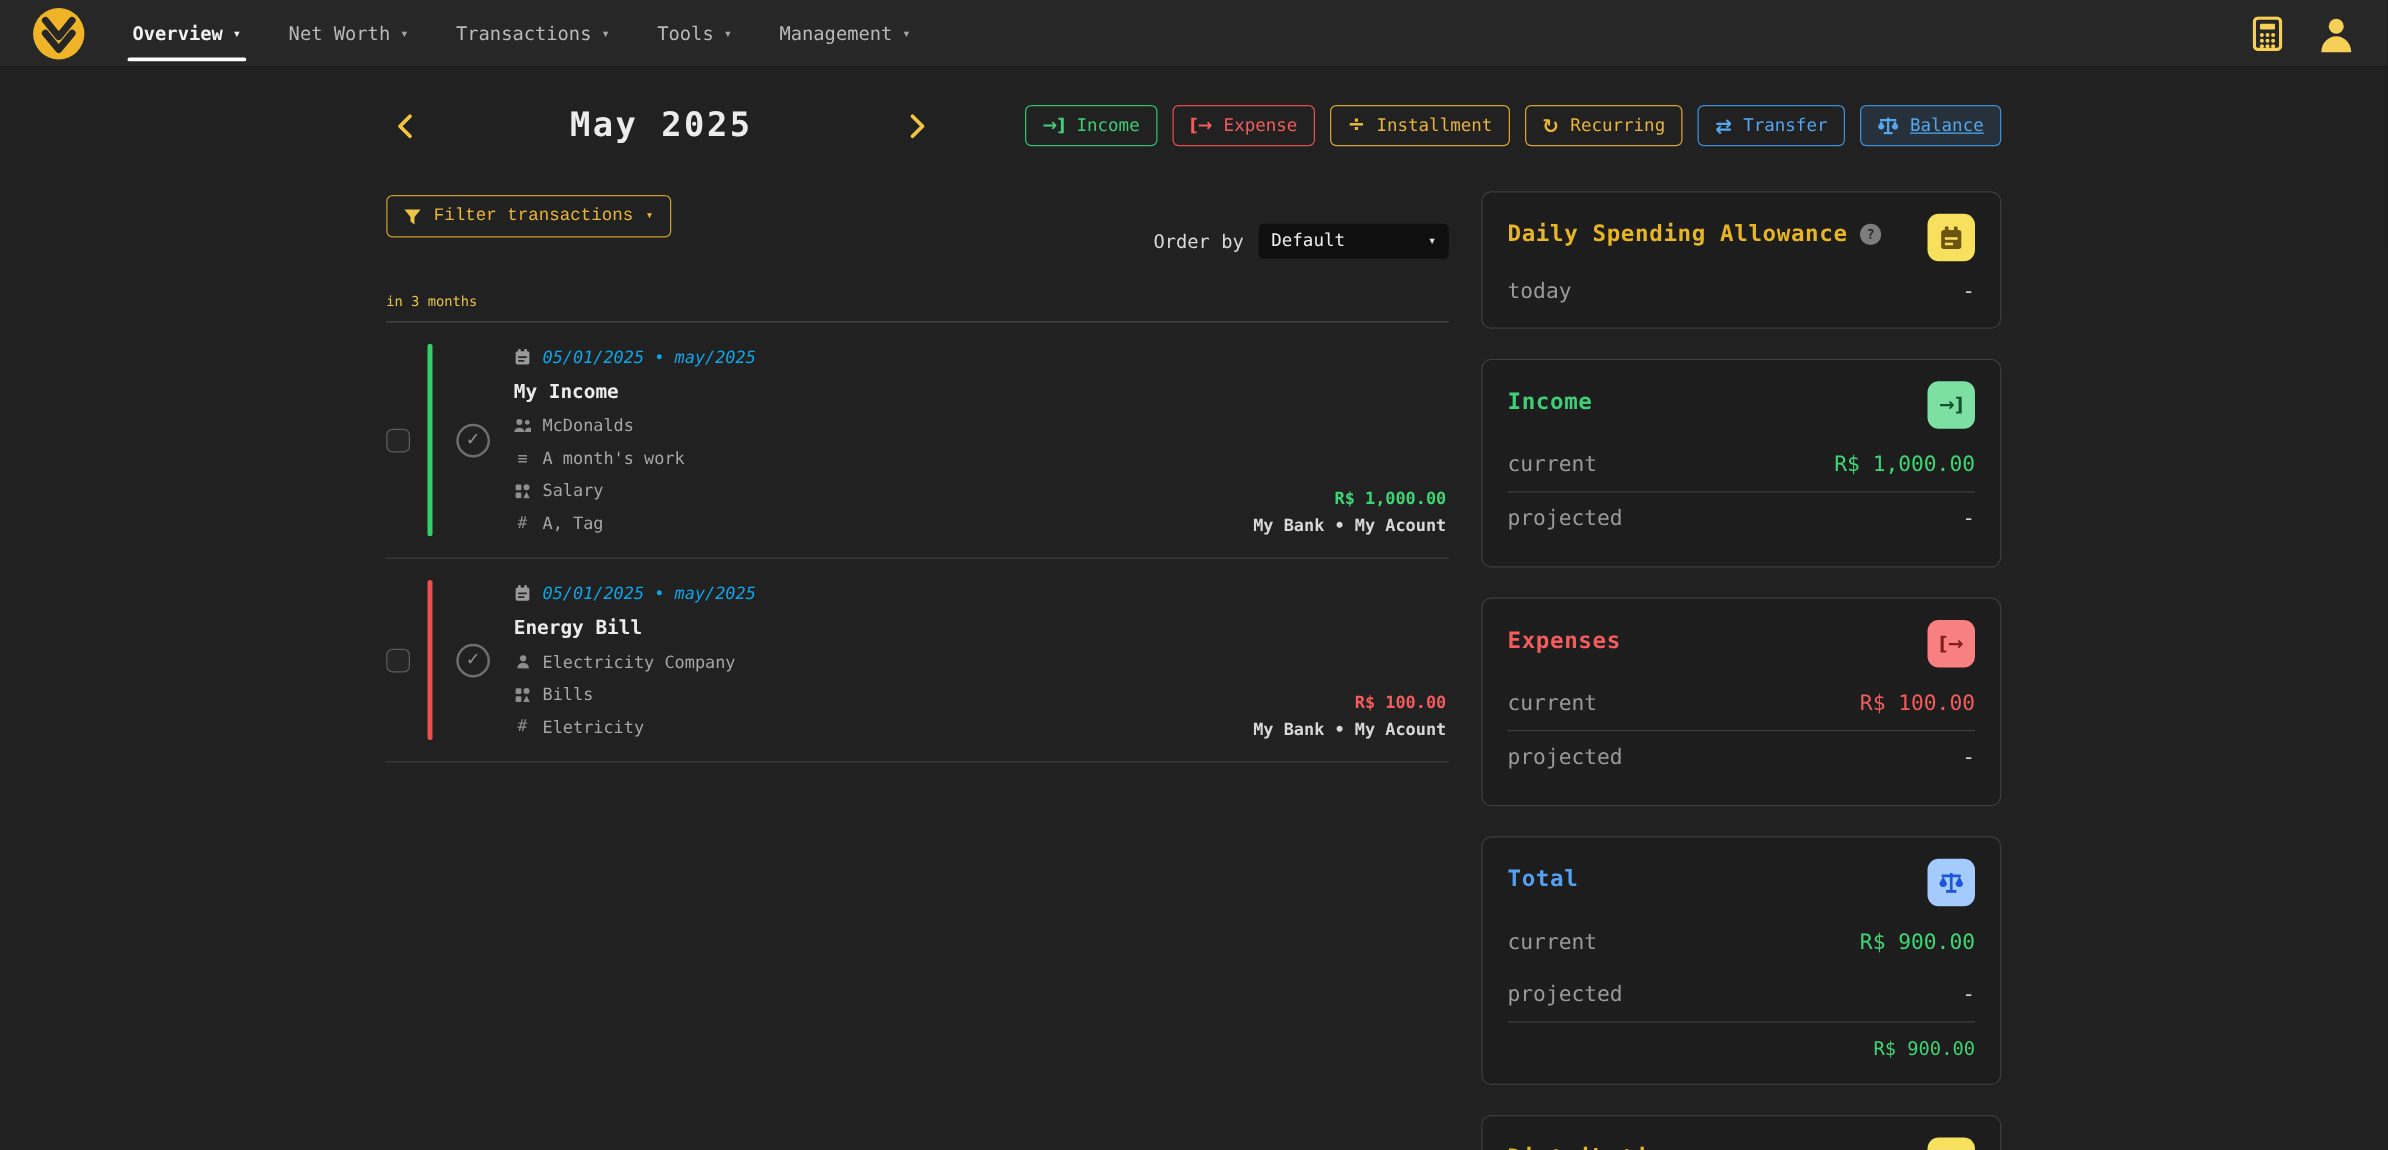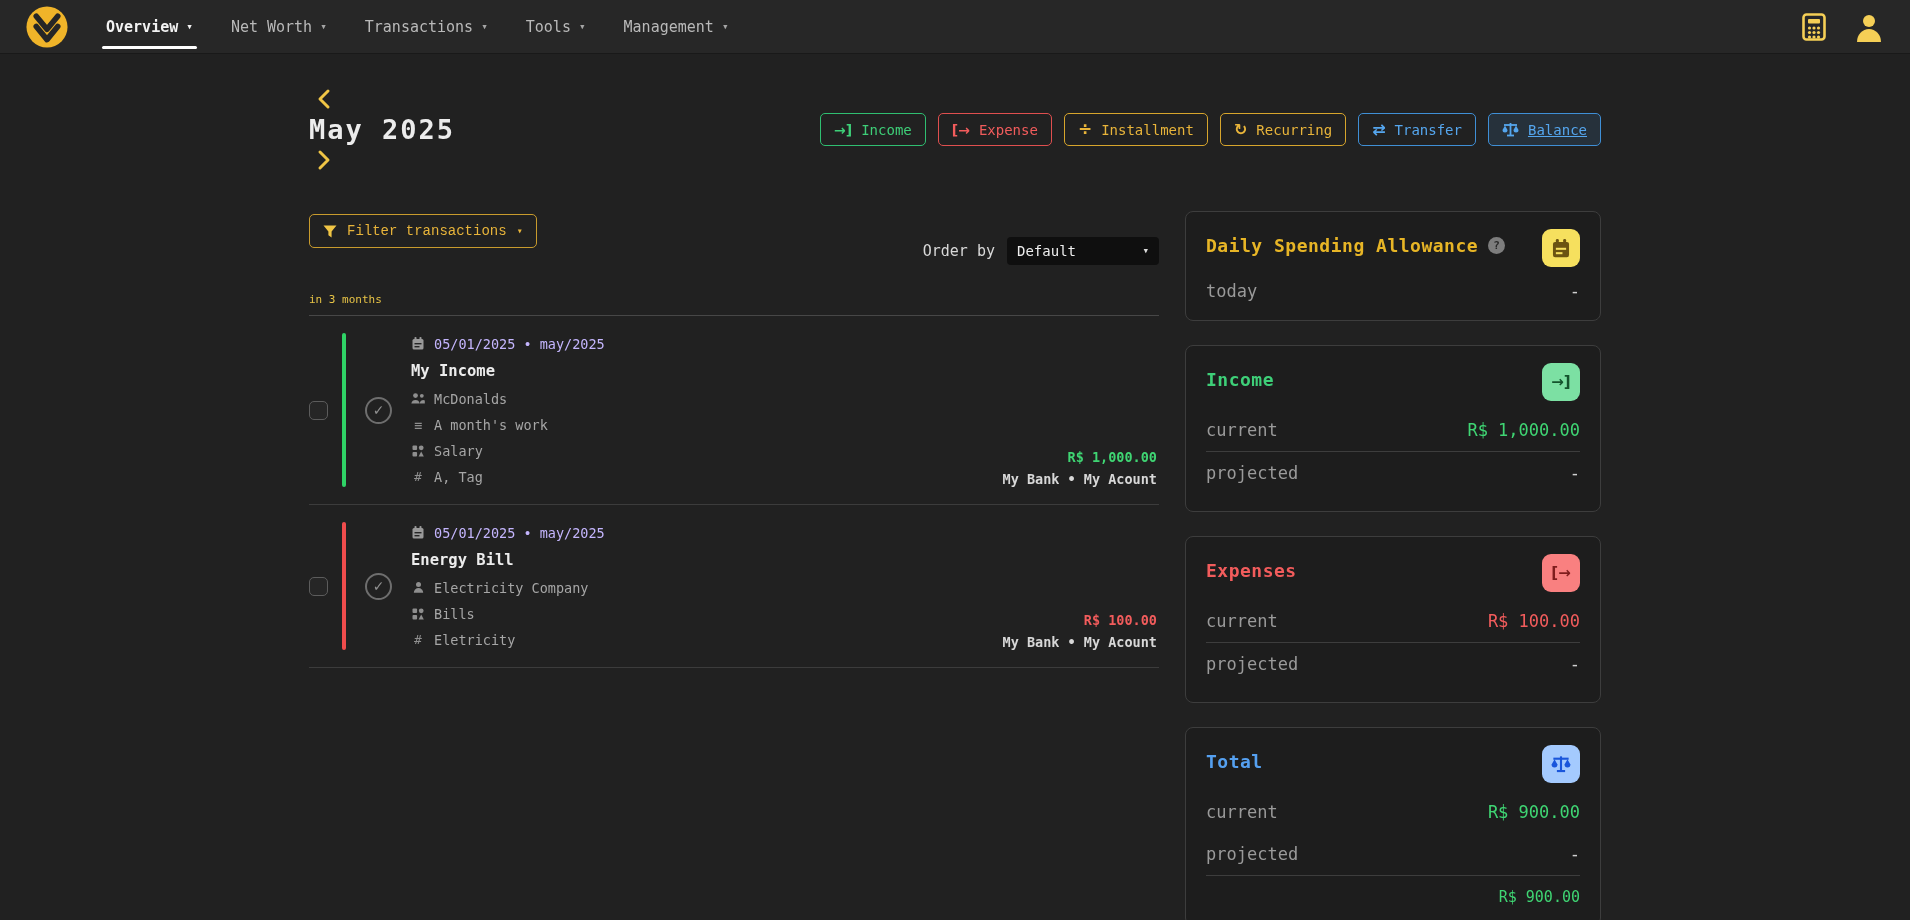--- a/index.html
+++ b/index.html
@@ -25,21 +25,21 @@
   .nav-item.active .caret { color:#f2f2f2; }
   .nav-item.active::after {
     content:""; position:absolute; left:-4px; right:-4px; bottom:4px;
     height:3px; background:#ffffff; border-radius:2px;
   }
   .nav-right { margin-left:auto; display:flex; align-items:center; gap:28px; }
   .nav-icon-btn { background:none; border:none; cursor:pointer; display:flex; align-items:center; }
   
   .container { width:1292px; margin:0 auto; }
   .header-row { margin-top:30px; display:flex; align-items:center; justify-content:space-between; }
-  .month-nav { display:flex; align-items:flex-start; justify-content:space-between; width:440px;flex-direction:column; }
+  .month-nav { display:flex; align-items:center; justify-content:space-between; width:440px; }
   .month-title { font-size:27px; font-weight:bold; color:#ececec; letter-spacing:2px; }
   .nav-arrow { background:none; border:none; cursor:pointer; padding:4px 8px; display:flex; }
   .action-buttons { display:flex; gap:12px; }
   .abtn {
     background:transparent; border:1.5px solid; border-radius:5px;
     font-family:inherit; font-size:14px; padding:7px 13px; cursor:pointer;
     display:flex; align-items:center; gap:9px;
   }
   .abtn .bicon { font-family:"DejaVu Sans", sans-serif; font-weight:bold; font-size:14px; line-height:1; }
   .abtn.green { border-color:#2fbf71; color:#3ecf78; }
@@ -83,21 +83,21 @@
   .txn-bar.red { background:#f04c4c; }
   .txn-status {
     align-self:center; width:27px; height:27px; border:2px solid #6e6e6e; border-radius:50%;
     margin:0 19px; flex:0 0 auto; display:flex; align-items:center; justify-content:center;
     color:#8f8f8f; font-size:14px; background:none; cursor:pointer; font-family:"DejaVu Sans", sans-serif;
   }
   .txn-body { flex:1; display:flex; padding-right:2px; }
   .txn-rows { display:flex; flex-direction:column; gap:5px; }
   .trow { display:flex; align-items:center; gap:9px; height:21px; font-size:13.5px; color:#a6a6a6; }
   .trow .ticon { display:flex; align-items:center; color:#8e8e8e; width:14px; justify-content:center; }
-  .trow.date { color:#c4b5fd; }
+  .trow.date { color:#0ea5e9;font-style:italic; }
   .txn-title { font-size:15.5px; font-weight:bold; color:#ececec; height:24px; display:flex; align-items:center; }
   .hash { color:#8e8e8e; font-size:13px; }
   .txn-right { margin-left:auto; align-self:flex-end; text-align:right; display:flex; flex-direction:column; gap:6px; }
   .txn-amount { font-size:13.5px; font-weight:bold; }
   .txn-amount.green { color:#3fd573; }
   .txn-amount.red { color:#f25c5c; }
   .txn-account { font-size:13.5px; font-weight:bold; color:#d8d8d8; }
   
   .card {
     background:#1d1d1d; border:1px solid #3d3d3d; border-radius:8px;

